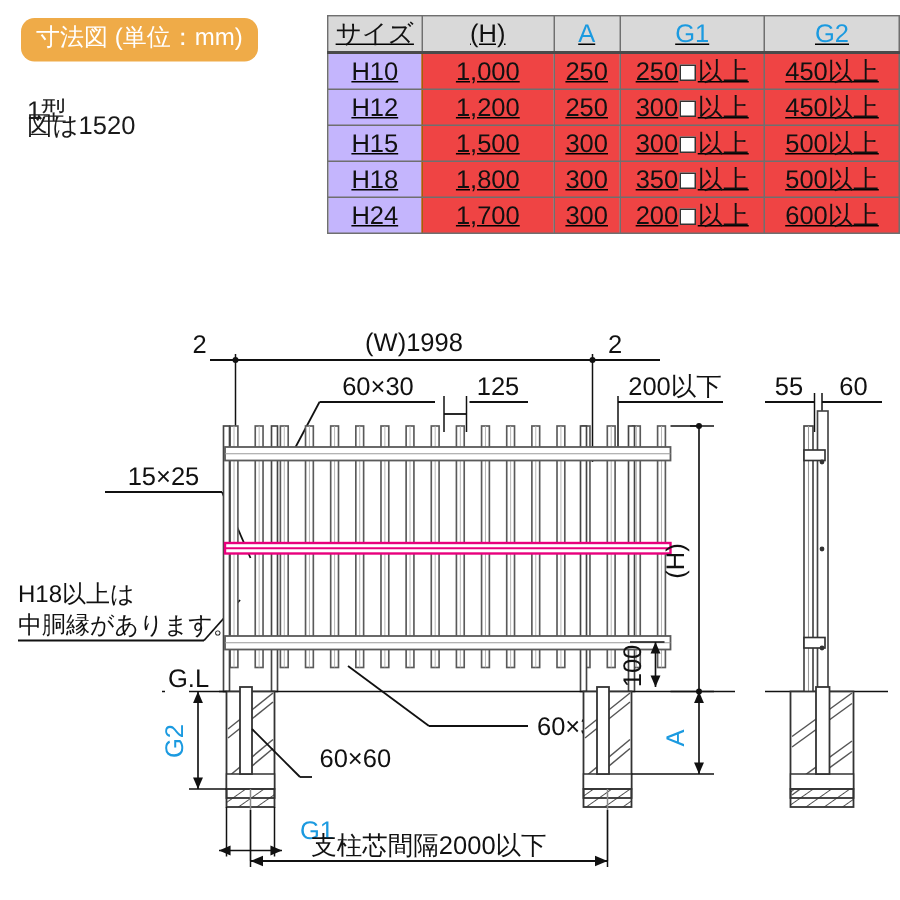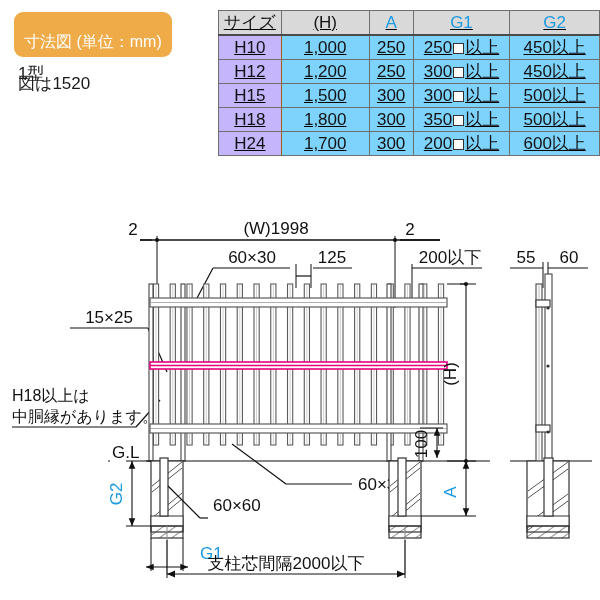--- a/index.html
+++ b/index.html
@@ -17,21 +17,21 @@
 
   
   #header-badge {
     position: absolute;
     left: 14px;
     top: 12px;
     background: #efab48;
     color: #ffffff;
     font-size: 16px;
     line-height: 1;
-    padding: 22px 10px 7px 10px;
+    padding: 6px 10px 7px 10px;
     border-radius: 9px;
     white-space: nowrap;
     letter-spacing: 0px;
   }
   #model-label {
     position: absolute;
     left: 18px;
     top: 62px;
     font-size: 17px;
     color: #1a1a1a;
@@ -59,21 +59,21 @@
     font-size: 17px;
     color: #111111;
   }
   table.spec th, table.spec td {
     border: 1px solid #6f6f6f;
     height: 23px;
     padding: 0 3px;
     text-align: center;
     vertical-align: middle;
     font-weight: normal;
-    background: #7dd3fc;
+    background: #ef4444;
     line-height: 1;
     white-space: nowrap;
   }
   table.spec thead th {
     background: #d9d9d9;
     border-bottom: 2px solid #4a4a4a;
   }
   table.spec tbody td.sizecell {
     background: #c4b5fd;
     border-right: 1px solid #a16207;

